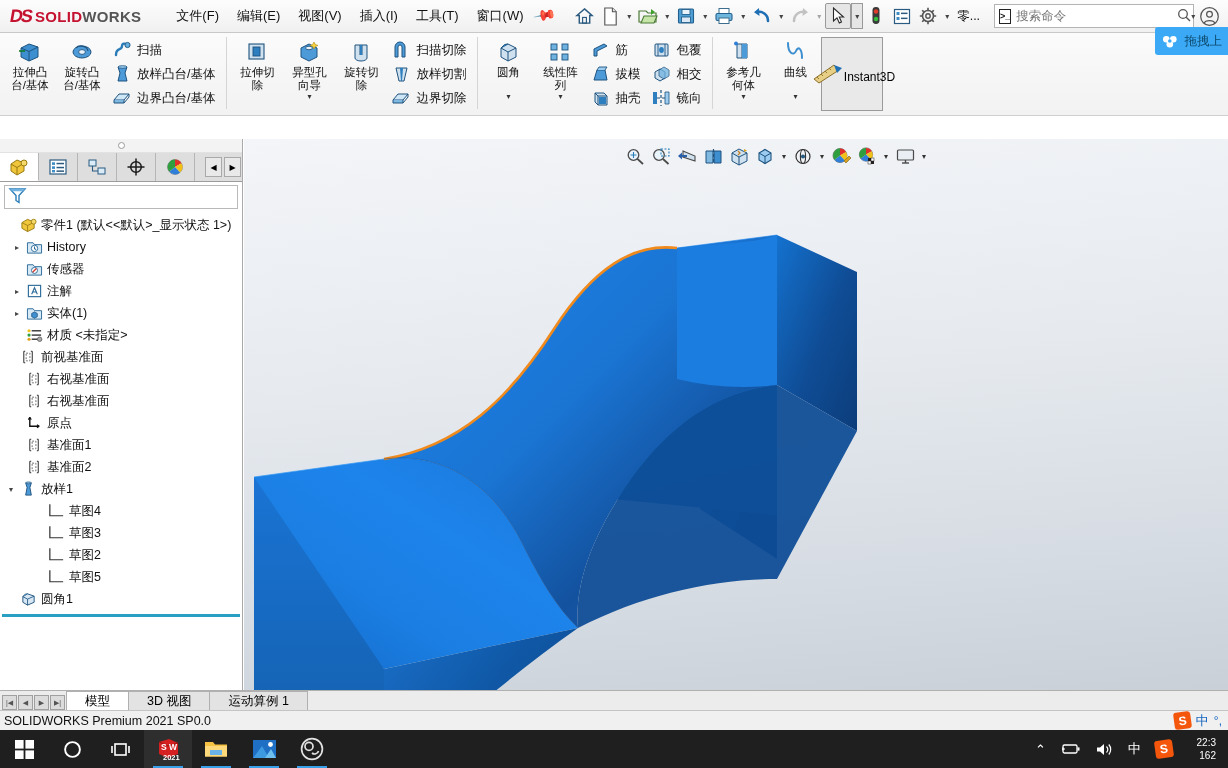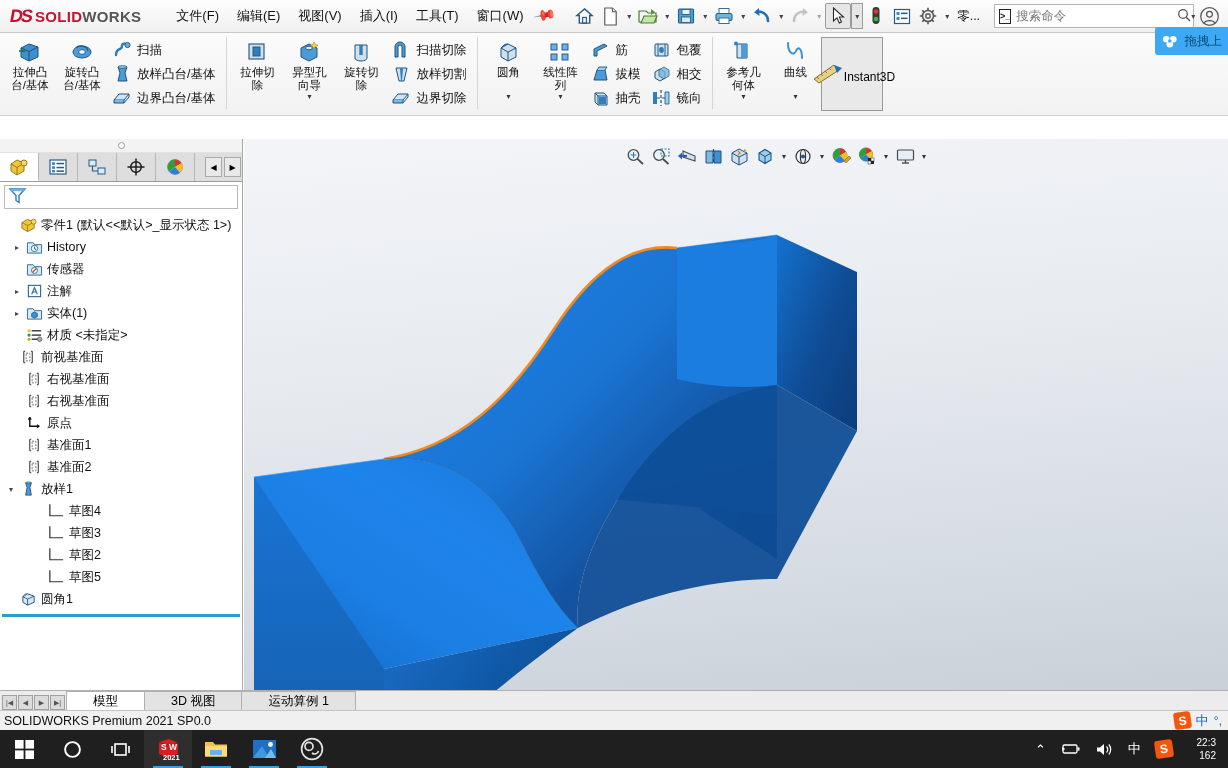--- a/index.html
+++ b/index.html
@@ -177,21 +177,21 @@
     position:absolute; left:0; bottom:58px; width:1228px; height:20px;
     background:#ececec; border-top:1px solid #b0b0b0; display:flex; align-items:flex-end;
   }
   .navbtns{ display:flex; align-items:center; padding-left:2px; }
   .navbtns div{
     width:15px; height:15px; border:1px solid #a0a0a0; background:#dcdcdc;
     display:flex; align-items:center; justify-content:center; font-size:7px;
     color:#555; margin-right:1px; cursor:default;
   }
   .dtab{
-    height:19px; padding:0 26px; font-size:12.5px; display:flex; align-items:center;
+    height:19px; padding:0 18px; font-size:12.5px; display:flex; align-items:center;
     border:1px solid #b0b0b0; border-bottom:none; background:#e3e3e3; margin-right:-1px;
     cursor:default;
   }
   .dtab.active{ background:#fff; }
   .statusbar{
     position:absolute; left:0; bottom:38px; width:1228px; height:20px;
     background:#f0f0f0; border-top:1px solid #c4c4c4;
     display:flex; align-items:center; padding-left:4px; font-size:12.5px; color:#111;
   }
   .sysnotify{ margin-left:auto; display:flex; align-items:center; padding-right:6px; gap:5px; }

